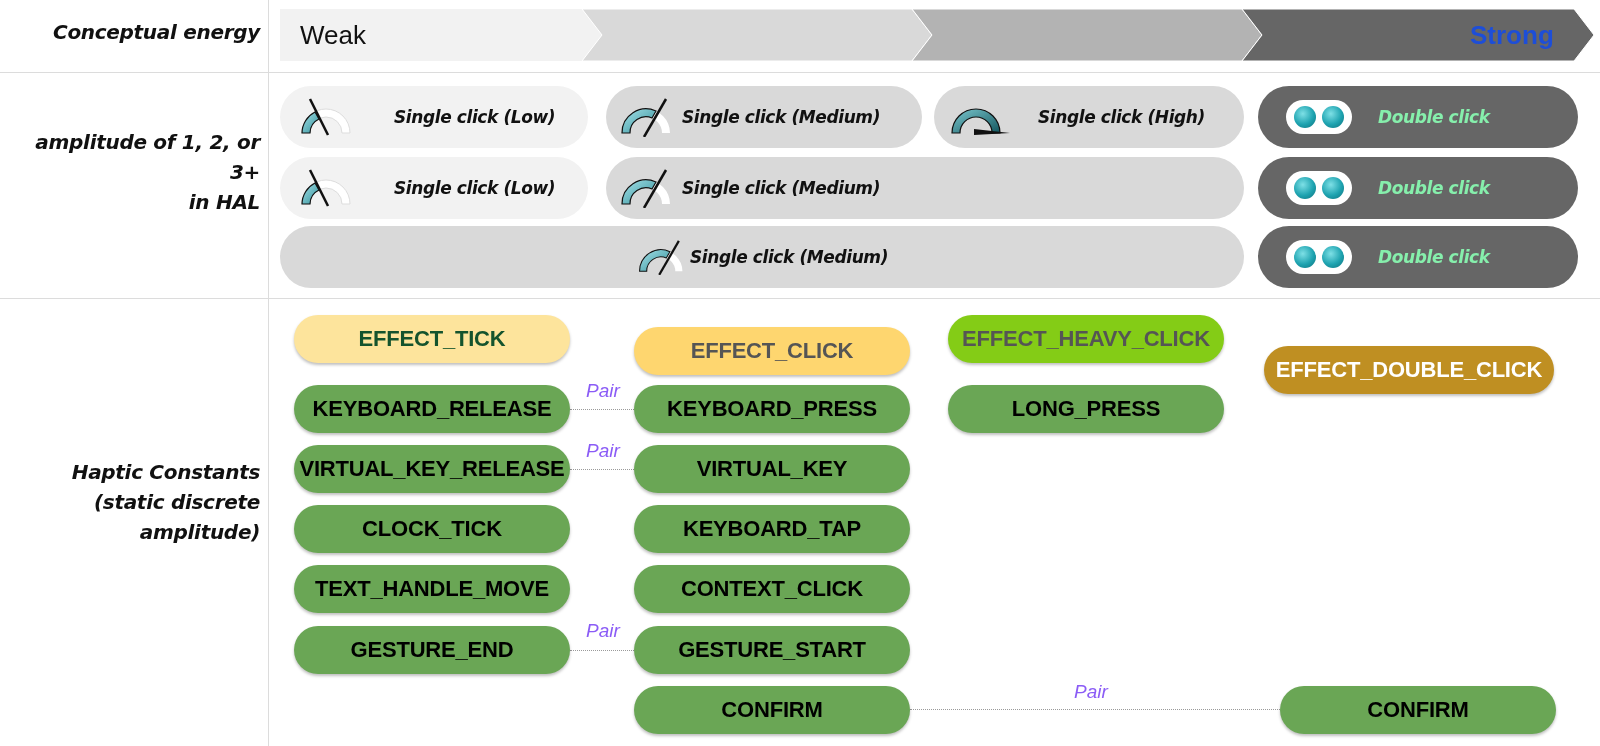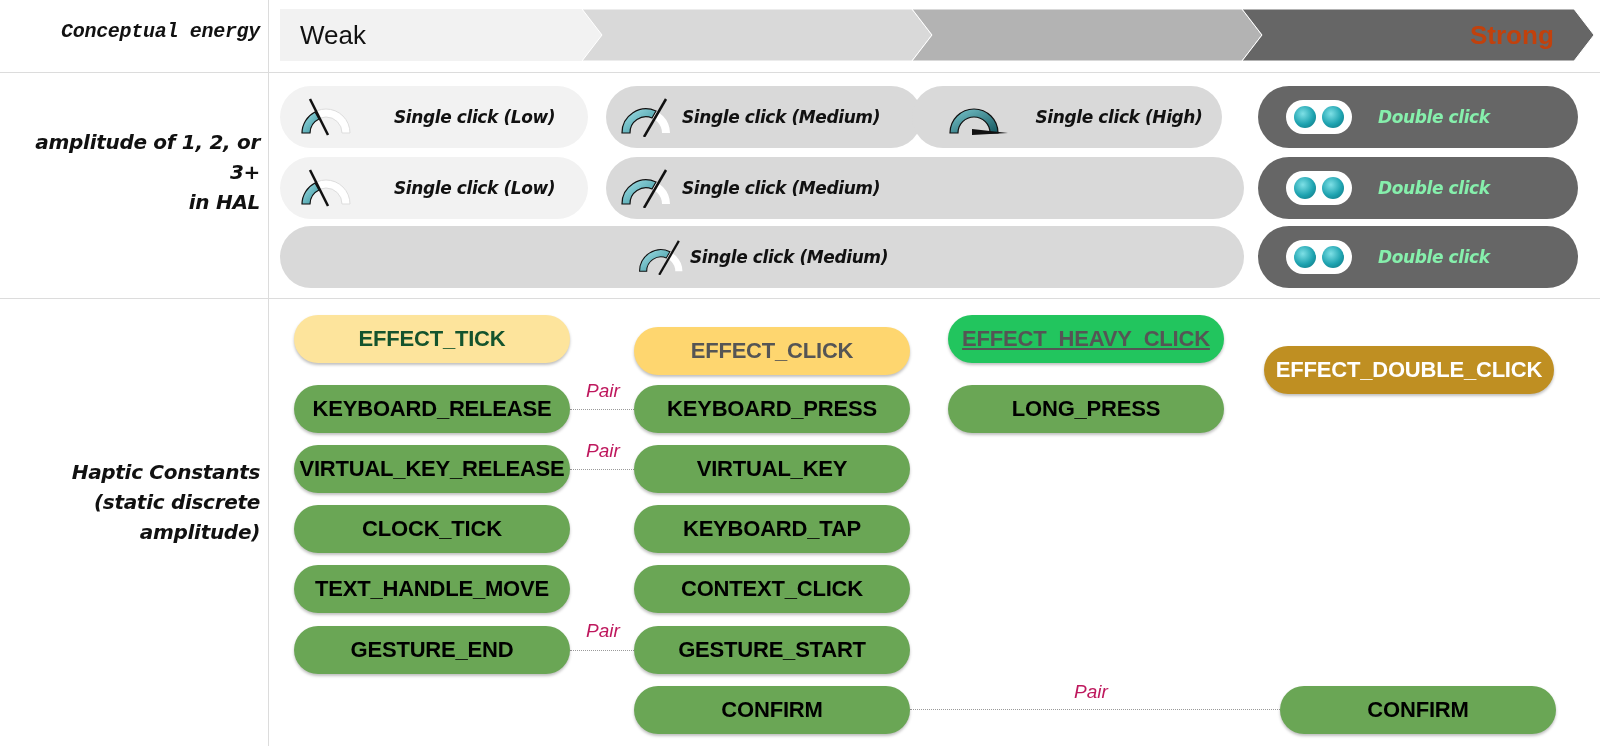--- a/index.html
+++ b/index.html
@@ -43,54 +43,54 @@
   .chip {
     position: absolute; height: 48px; border-radius: 24px;
     display: flex; align-items: center; justify-content: center;
     font-family: "Liberation Sans", sans-serif; font-weight: bold; font-size: 22px;
     box-shadow: 0 2px 3px rgba(0,0,0,0.25);
     white-space: nowrap; letter-spacing: -0.2px;
   }
   .chip-green { background: #6aa655; color: #000000; }
   .chip-y1 { background: #fde49c; color: #14532d; }
   .chip-y2 { background: #fed66f; color: #555; }
-  .chip-y3 { background: #22c55e; color: #555; text-decoration: underline; }
+  .chip-y3 { background: #84cc16; color: #555; }
   .chip-y4 { background: #bf8f22; color: #ffffff; }
 
   .pair-line { position: absolute; height: 0; border-top: 1px dotted #9a9a9a; }
-  .pair-label { position: absolute; font-style: italic; font-size: 19px; color: #be185d; font-family: "Liberation Sans", sans-serif; }
+  .pair-label { position: absolute; font-style: italic; font-size: 19px; color: #8b5cf6; font-family: "Liberation Sans", sans-serif; }
 </style>
 </head>
 <body>
 
 <div class="vline"></div>
 <div class="hline" style="top:72px;"></div>
 <div class="hline" style="top:298px;"></div>
 
-<div class="row-label" style="top:17px;font-family:Liberation Mono, monospace;">Conceptual energy</div>
+<div class="row-label" style="top:17px;">Conceptual energy</div>
 <div class="row-label" style="top:127px;">
   <div>amplitude of 1, 2, or 3+</div>
   <div>in HAL</div>
 </div>
 <div class="row-label" style="top:457px;">
   <div>Haptic Constants</div>
   <div>(static discrete</div>
   <div>amplitude)</div>
 </div>
 
 <div style="position:absolute;left:280px;top:9px;width:1314px;height:52px;">
   <svg width="1314" height="52" viewBox="0 0 1314 52">
     <polygon points="0,0 302,0 322,26 302,52 0,52" fill="#f2f2f2"></polygon>
     <polygon points="302,0 632,0 652,26 632,52 302,52 322,26" fill="#d9d9d9" stroke="#ffffff" stroke-width="1"></polygon>
     <polygon points="632,0 962,0 982,26 962,52 632,52 652,26" fill="#b3b3b3" stroke="#ffffff" stroke-width="1"></polygon>
     <polygon points="962,0 1294,0 1314,26 1294,52 962,52 982,26" fill="#666666" stroke="#ffffff" stroke-width="1"></polygon>
   </svg>
 </div>
 <div class="arrow-text" style="left:300px;color:#111;">Weak</div>
-<div class="arrow-text" style="left:1470px;color:#c2410c;font-weight:bold;">Strong</div>
+<div class="arrow-text" style="left:1470px;color:#1d4ed8;font-weight:bold;">Strong</div>
 
 <svg width="0" height="0" style="position:absolute">
   <defs>
     <linearGradient id="tealg" x1="0" y1="0" x2="1" y2="1">
       <stop offset="0" stop-color="#a8e3ea"></stop>
       <stop offset="1" stop-color="#2f8e98"></stop>
     </linearGradient>
     <linearGradient id="tealdark" x1="0" y1="0" x2="1" y2="1">
       <stop offset="0" stop-color="#7cc9d0"></stop>
       <stop offset="1" stop-color="#13565e"></stop>
@@ -107,21 +107,21 @@
   <span class="pill-text" style="margin-left:40px;">Single click (Low)</span>
 </div>
 <div class="pill pill-med" style="left:606px;top:86px;width:316px;">
   <svg class="gauge" width="56" height="40" viewBox="0 0 56 40" style="margin-left:12px;">
     <path d="M4,36 A24,24 0 0 1 52,36 L44,36 A16,16 0 0 0 12,36 Z" fill="#fff"></path>
     <path d="M4,36 A24,24 0 0 1 38,14 L34,21 A16,16 0 0 0 12,36 Z" fill="url(#tealg)" stroke="#111" stroke-width="1.2"></path>
     <line x1="48" y1="2" x2="26" y2="40" stroke="#111" stroke-width="2.5"></line>
   </svg>
   <span class="pill-text" style="margin-left:8px;">Single click (Medium)</span>
 </div>
-<div class="pill pill-high" style="left:912px;top:86px;width:310px;justify-content:center;">
+<div class="pill pill-high" style="left:934px;top:86px;width:310px;">
   <svg class="gauge" width="64" height="40" viewBox="0 0 64 40" style="margin-left:14px;">
     <path d="M4,36 A24,24 0 0 1 52,36 L44,36 A16,16 0 0 0 12,36 Z" fill="url(#tealdark)" stroke="#111" stroke-width="1.2"></path>
     <polygon points="26,32 62,36 26,38" fill="#111"></polygon>
   </svg>
   <span class="pill-text" style="margin-left:26px;">Single click (High)</span>
 </div>
 <div class="pill pill-dbl" style="left:1258px;top:86px;width:320px;">
   <div class="dots" style="margin-left:28px;">
       <span class="dot"></span>
       <span class="dot"></span>

